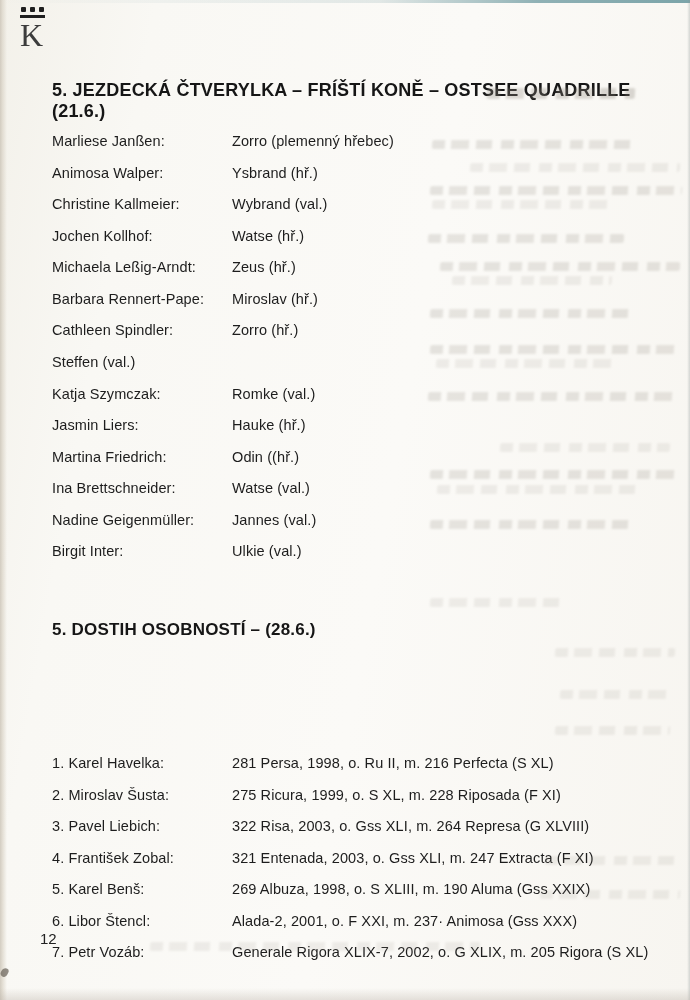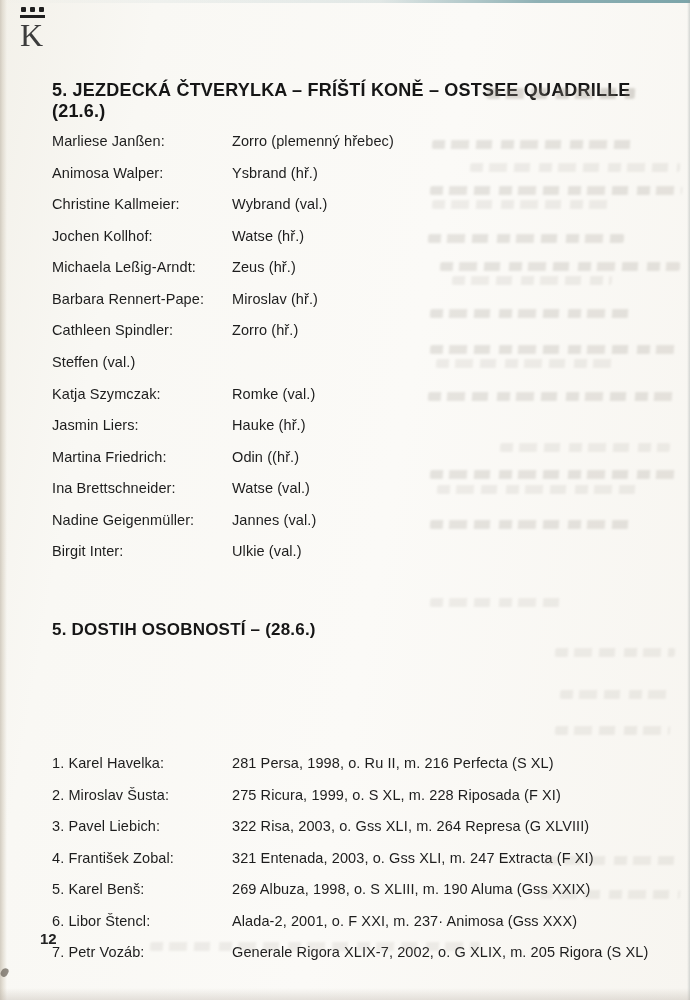--- a/index.html
+++ b/index.html
@@ -70,21 +70,21 @@
     background: repeating-linear-gradient(90deg,
       #8e887e 0 13px, rgba(0,0,0,0) 13px 19px,
       #978f84 19px 37px, rgba(0,0,0,0) 37px 44px,
       #8e887e 44px 60px, rgba(0,0,0,0) 60px 69px);
   }
   .ghost.bold { opacity: .30; height: 11px; }
   .ghost.faint { opacity: .12; }
   
   .page-number {
     position: absolute; left: 40px; top: 930px;
-    font-size: 15px; color: #222; font-weight: bold;
+    font-size: 15px; color: #222;
   }
 </style>
 </head>
 <body>
 
 <div class="page">
 
   <div class="edge-left"></div>
   <div class="edge-top"></div>
   <div class="edge-right"></div>

